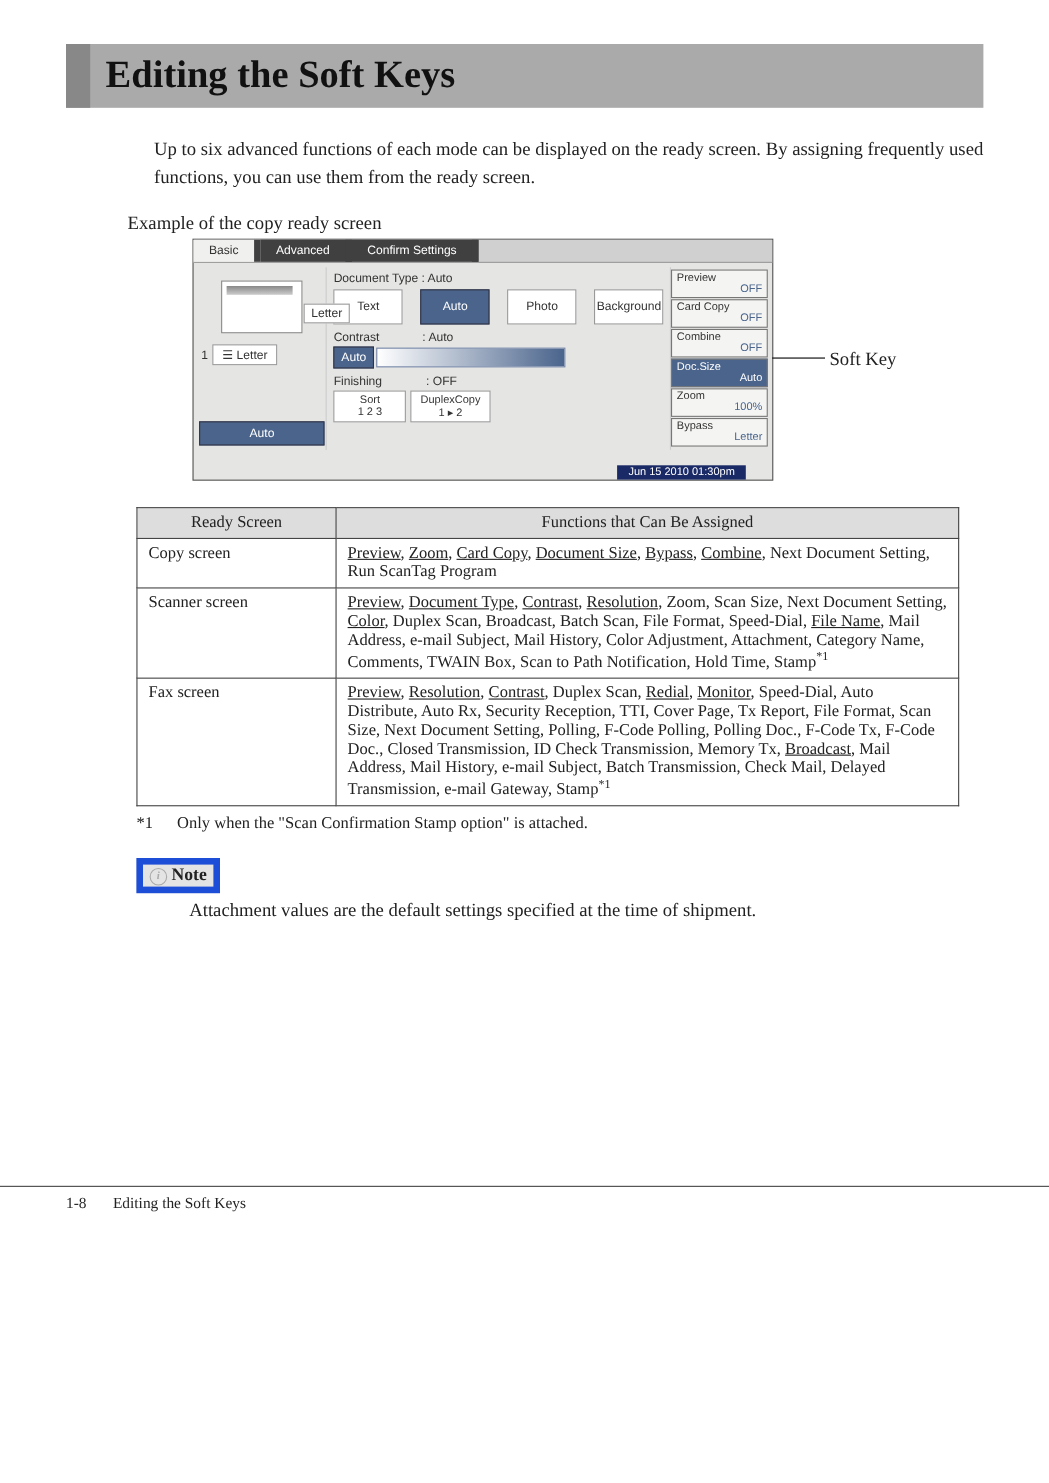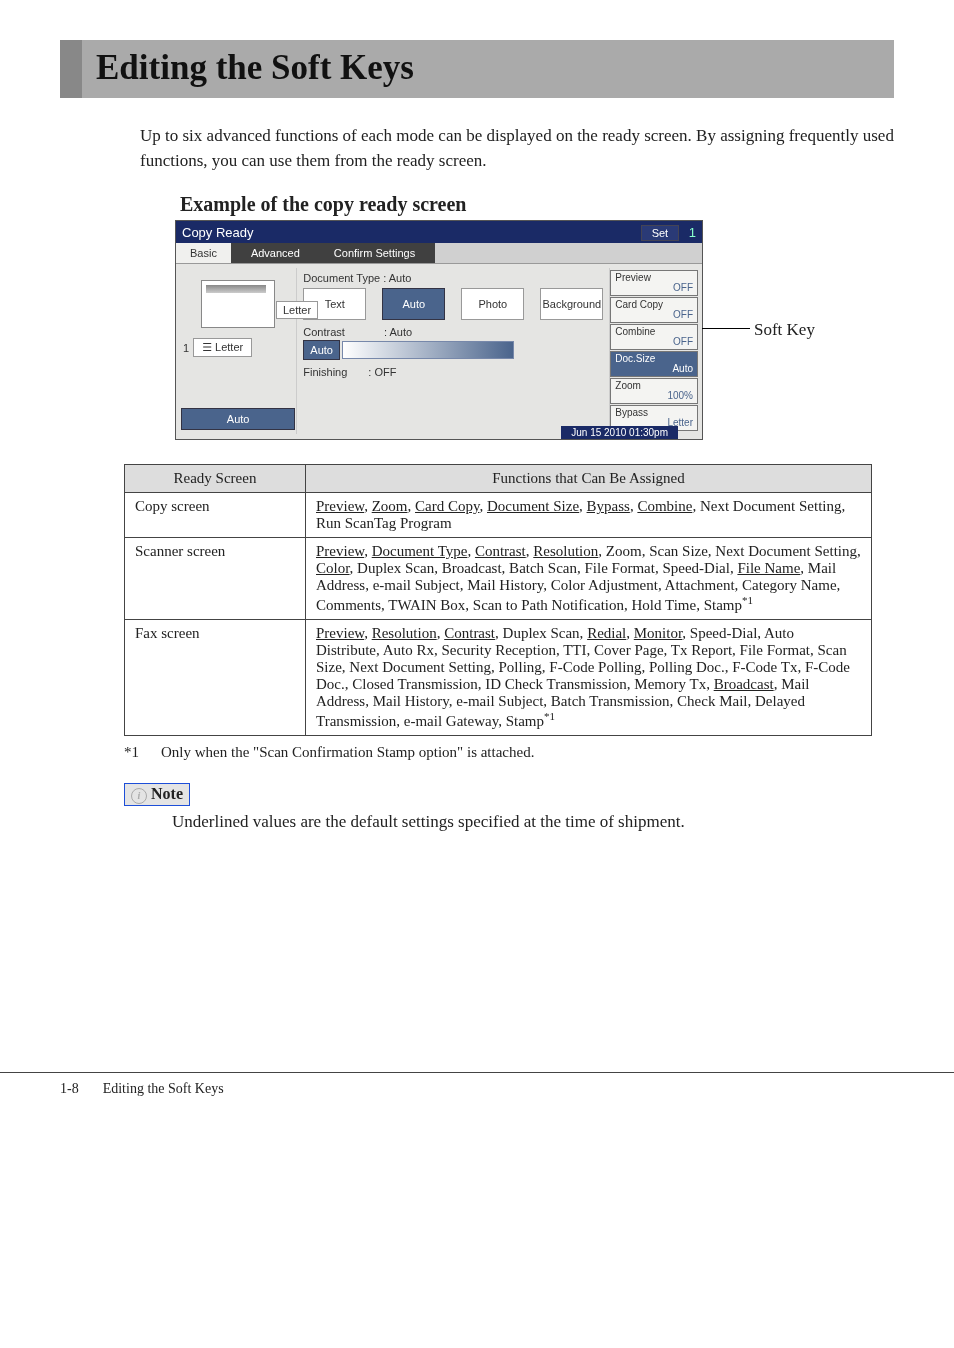--- a/index.html
+++ b/index.html
@@ -23,25 +23,24 @@
   }
   .body-indent {
     margin-left: 80px;
     font-size: 17px;
     line-height: 1.45;
   }
   .para {
     margin: 0 0 20px 0;
   }
   .example-label {
-    margin-left: 120px;
-    font-size: 20px;
+    margin-left: 56px;
+    font-size: 17px;
     margin-top: 10px;
     margin-bottom: 4px;
-    font-weight: bold;
   }
   
   .screenshot-wrap {
     margin-left: 115px;
     display: flex;
     align-items: center;
     margin-bottom: 24px;
   }
   .screenshot {
     width: 526px;
@@ -187,21 +186,21 @@
     background:#4a648c;color:#fff;padding:3px 6px;border:1px solid #334;
   }
   .grad {
     width:170px;
     height:16px;
     background: linear-gradient(to right, #fff 0%, #4a648c 100%);
     border:1px solid #7788aa;
   }
   .fin-row {
     display:flex;
-    gap:21px;
+    gap:40px;
     margin-top:6px;
   }
   .subbtnrow {
     display:flex;
     gap:4px;
     margin-top:2px;
   }
   .subbtn {
     border:1px solid #999;
     background:#fff;
@@ -295,21 +294,21 @@
     display:flex;
     gap:22px;
   }
   .note-head {
     margin-left: 64px;
     margin-top: 22px;
     font-size: 16px;
     font-weight: bold;
     padding: 1px 6px;
     background: #e4e4e4;
-    border: 1px solid #1d4ed8;
+    border: 6px solid #1d4ed8;
     display:inline-block;
   }
   .note-body {
     margin-left: 112px;
     font-size: 17px;
     margin-top: 6px;
   }
   .footer {
     border-top:1px solid #444;
     margin-top: 200px;
@@ -342,27 +341,20 @@
   <div class="chapter-title">Editing the Soft Keys</div>
 
   <div class="body-indent">
     <p class="para">Up to six advanced functions of each mode can be displayed on the ready screen. By assigning frequently used functions, you can use them from the ready screen.</p>
   </div>
 
   <div class="example-label">Example of the copy ready screen</div>
 
   <div class="screenshot-wrap">
     <div class="screenshot">
-      <div class="titlebar">
-        <span>Copy Ready</span>
-        <span>
-          <span class="set">Set</span>
-          <span style="color:#8fc;margin-left:6px;">1</span>
-        </span>
-      </div>
       <div class="tabrow">
         <div class="tab active">Basic</div>
         <div class="tab dark">Advanced</div>
         <div class="tab dark">Confirm Settings</div>
       </div>
       <div class="mainarea">
         <div class="leftcol">
           <div class="paper-stack">
             <div class="letter-label">Letter</div>
           </div>
@@ -387,20 +379,30 @@
             <span>Contrast</span>
             <span style="margin-left:36px;">: Auto</span>
           </div>
           <div class="cbar">
             <span class="autoc">Auto</span>
             <span class="grad"></span>
           </div>
           <div class="fin-row">
             <span>Finishing</span>
             <span>: OFF</span>
+          </div>
+          <div class="subbtnrow">
+            <div class="subbtn iconb">
+              <span>Sort</span>
+              <span>1 2 3</span>
+            </div>
+            <div class="subbtn iconb">
+              <span>DuplexCopy</span>
+              <span>1 ▸ 2</span>
+            </div>
           </div>
         </div>
         <div class="rightcol">
           <div class="skrow">
               <span>Preview</span>
               <span class="val">OFF</span>
             </div>
           <div class="skrow">
               <span>Card Copy</span>
               <span class="val">OFF</span>
@@ -465,20 +467,20 @@
   <div class="footnote-line">
     <span>*1</span>
     <span>Only when the "Scan Confirmation Stamp option" is attached.</span>
   </div>
 
   <div>
     <span class="note-head">
       <span class="note-icon">i</span><span>Note</span>
     </span>
   </div>
-  <div class="note-body">Underlined values are the default settings specified at the time of shipment.</div>
+  <div class="note-body">Attachment values are the default settings specified at the time of shipment.</div>
 
 </div>
 
 <div class="footer">
   <span>1-8</span>
   <span>Editing the Soft Keys</span>
 </div>
 
 </body></html>

